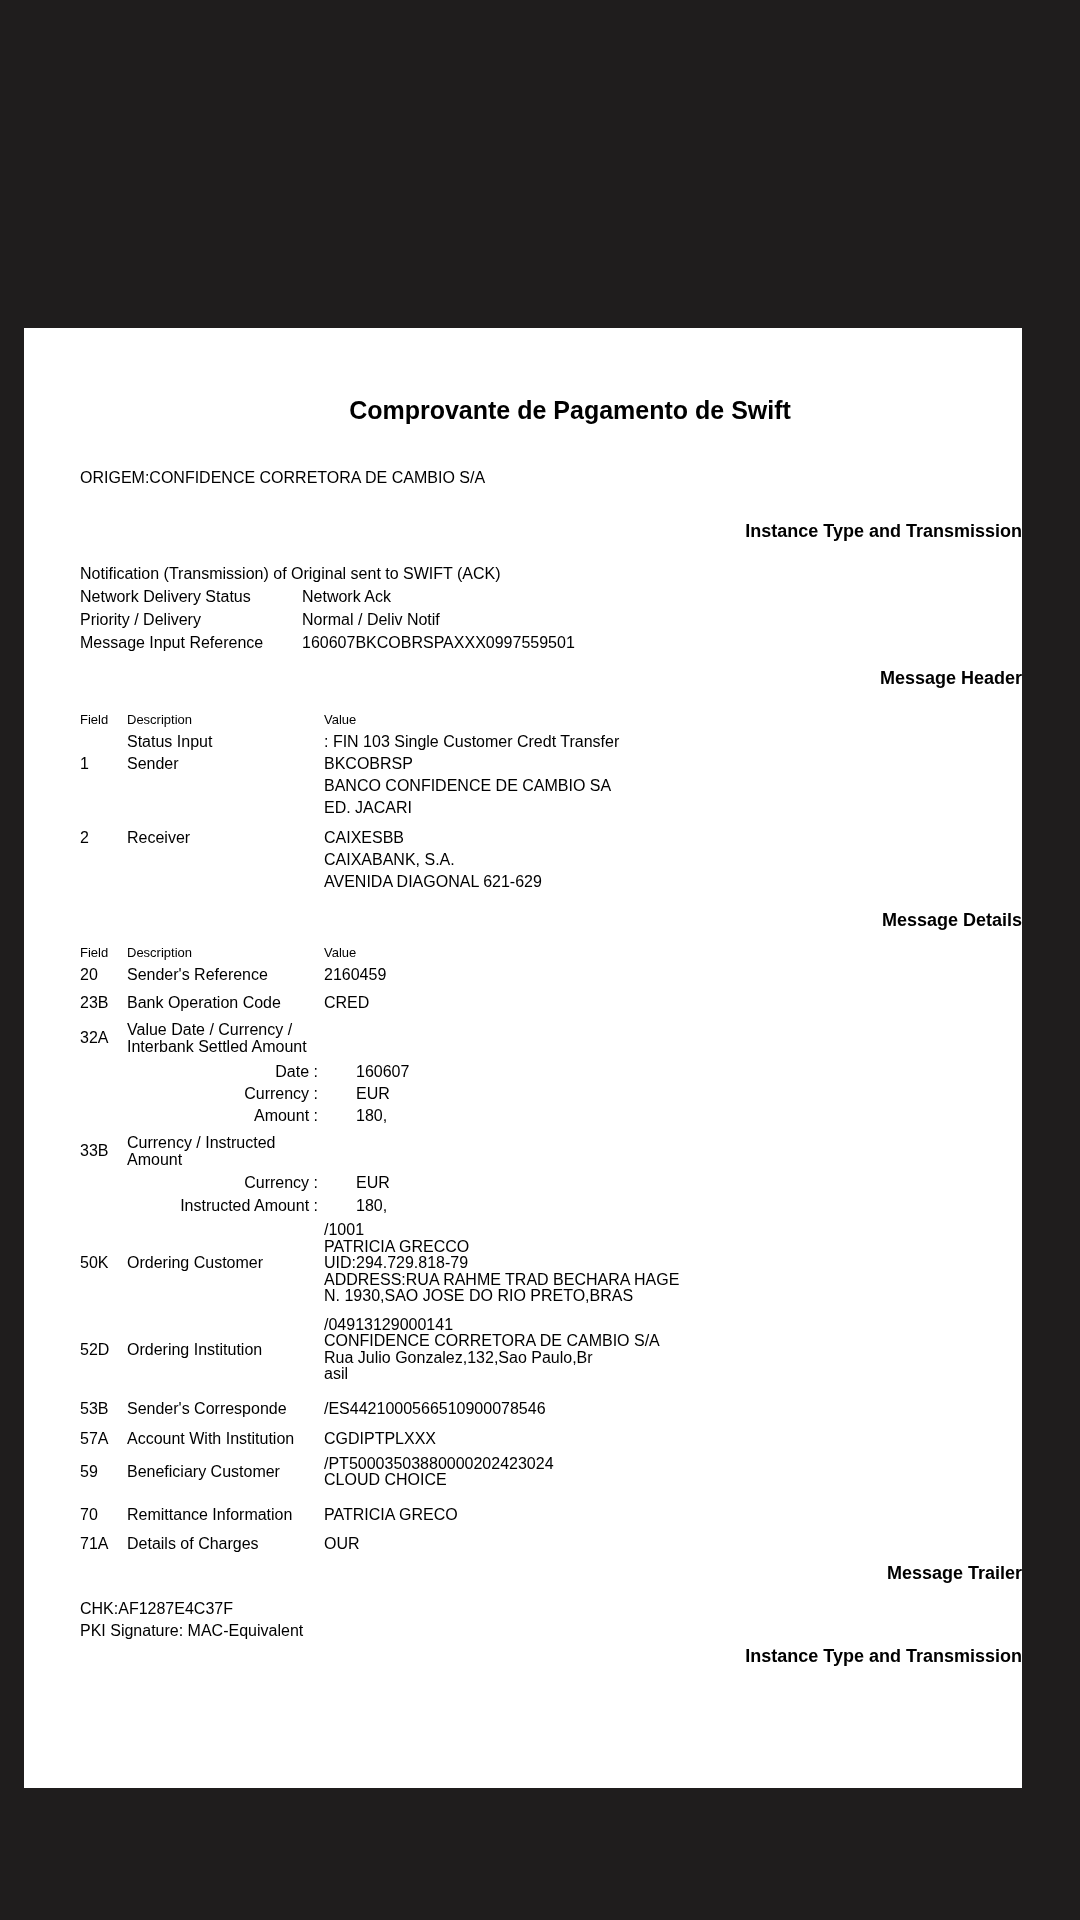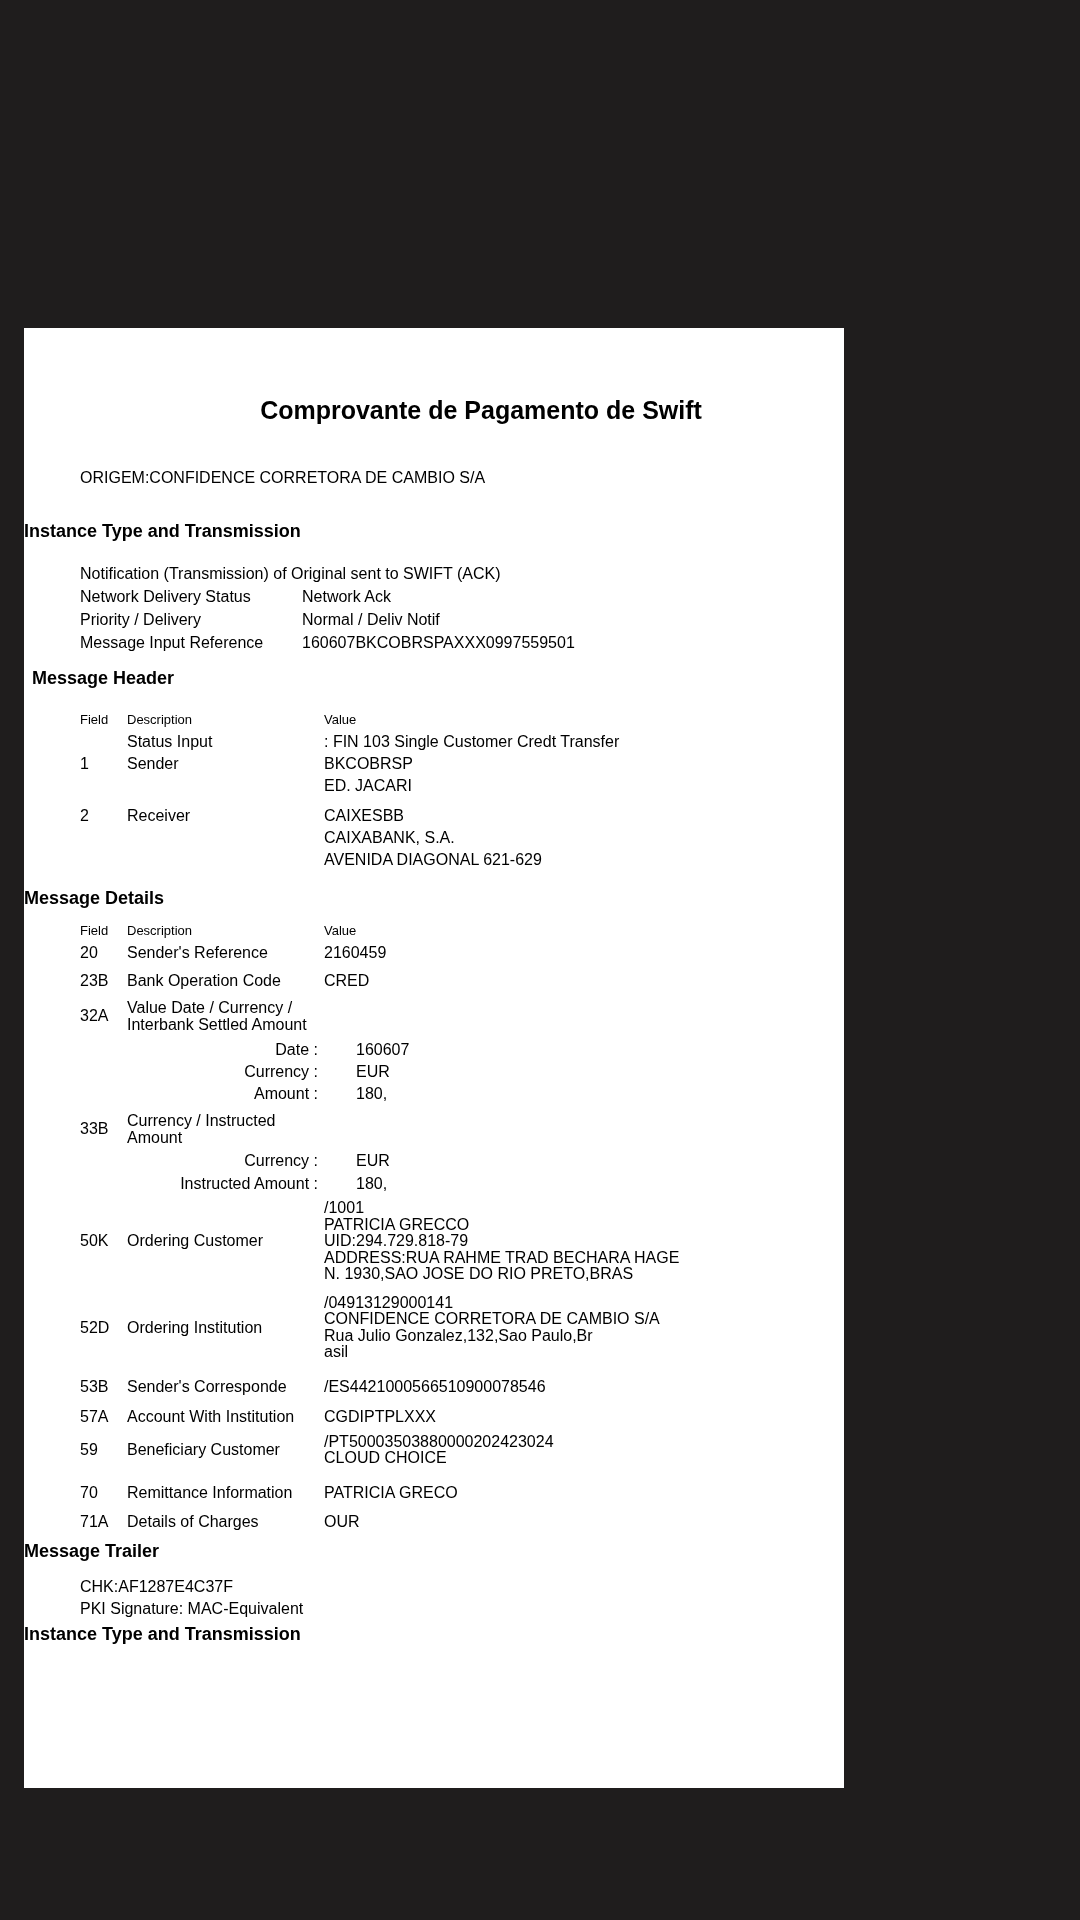--- a/index.html
+++ b/index.html
@@ -3,32 +3,32 @@
 <meta charset="utf-8">
 <style>
   html,body{margin:0;padding:0;}
   body{
     width:1080px;height:1920px;position:relative;
     background:#1f1d1d;
     font-family:"Liberation Sans",sans-serif;
     -webkit-font-smoothing:antialiased;
   }
   .page{
-    position:absolute;left:24px;top:328px;width:820px;height:1460px;
+    position:absolute;left:24px;top:328px;width:998px;height:1460px;
     background:#ffffff;color:#000000;
     font-size:16px;line-height:22px;overflow:hidden;
   }
   .indent{margin-left:56px;margin-right:40px;}
   .doc-title{
     margin-top:67px;font-size:25px;line-height:30px;font-weight:bold;
     text-align:center;transform:translateX(47px);
   }
   .origin{margin-top:42px;}
   .h{
-    font-size:18px;line-height:24px;font-weight:bold;text-align:left;
+    font-size:18px;line-height:24px;font-weight:bold;text-align:right;
   }
   .h-instance1{margin-top:30px;}
   .notif{margin-top:20px;}
   .kv-row{display:grid;grid-template-columns:222px 1fr;margin-left:56px;line-height:23px;}
   .h-msgheader{margin-top:12px;padding-left:8px;}
   .t-row{display:grid;grid-template-columns:47px 197px 1fr;margin-left:56px;margin-right:24px;}
   .t-head{margin-top:19px;}
   .t-head span{font-size:13px;line-height:22px;font-weight:normal;}
   .t-head.second{margin-top:10px;}
   .row-receiver{margin-top:8px;}
@@ -82,20 +82,21 @@
     <span></span>
     <span>Status Input</span>
     <span>: FIN 103 Single Customer Credt Transfer</span>
   </div>
 
   <div class="t-row">
     <span>1</span>
     <span>Sender</span>
     <span>
       <div>BKCOBRSP</div>
+      <div>BANCO CONFIDENCE DE CAMBIO SA</div>
       <div>ED. JACARI</div>
     </span>
   </div>
 
   <div class="t-row row-receiver">
     <span>2</span>
     <span>Receiver</span>
     <span>
       <div>CAIXESBB</div>
       <div>CAIXABANK, S.A.</div>

